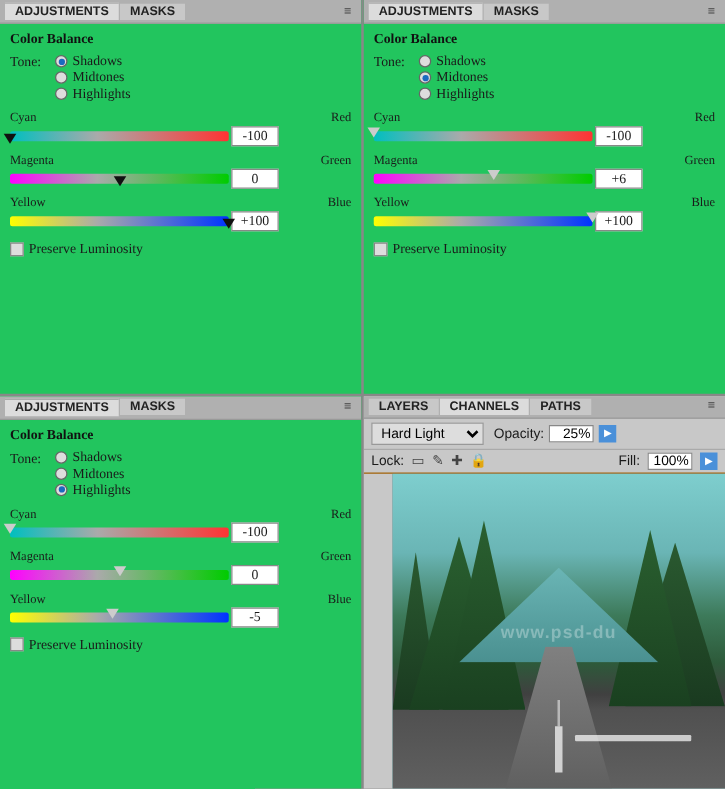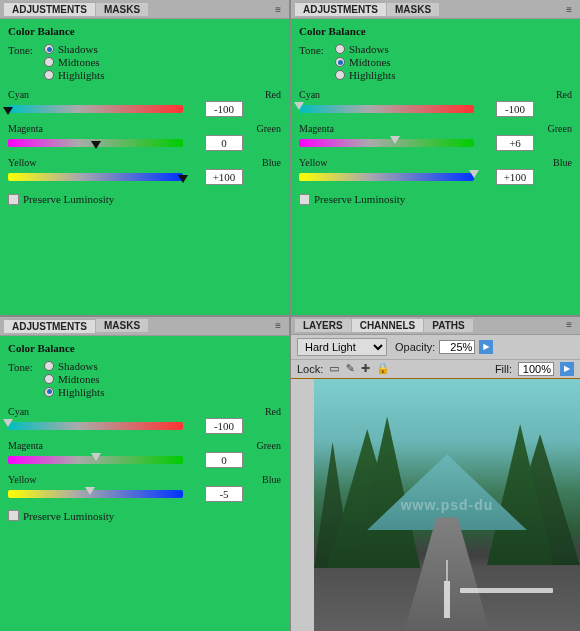--- a/index.html
+++ b/index.html
@@ -157,21 +157,21 @@
     .slider-value-box {
       width: 38px;
       height: 16px;
       background: white;
       border: 1px solid #888;
       text-align: right;
       font-size: 11px;
       display: flex;
       align-items: center;
       justify-content: center;
-      margin-left: 22px;
+      margin-left: 2px;
     }
     .slider-row-inner {
       display: flex;
       align-items: center;
     }
     .preserve-row {
       margin-top: 8px;
       display: flex;
       align-items: center;
       gap: 4px;

